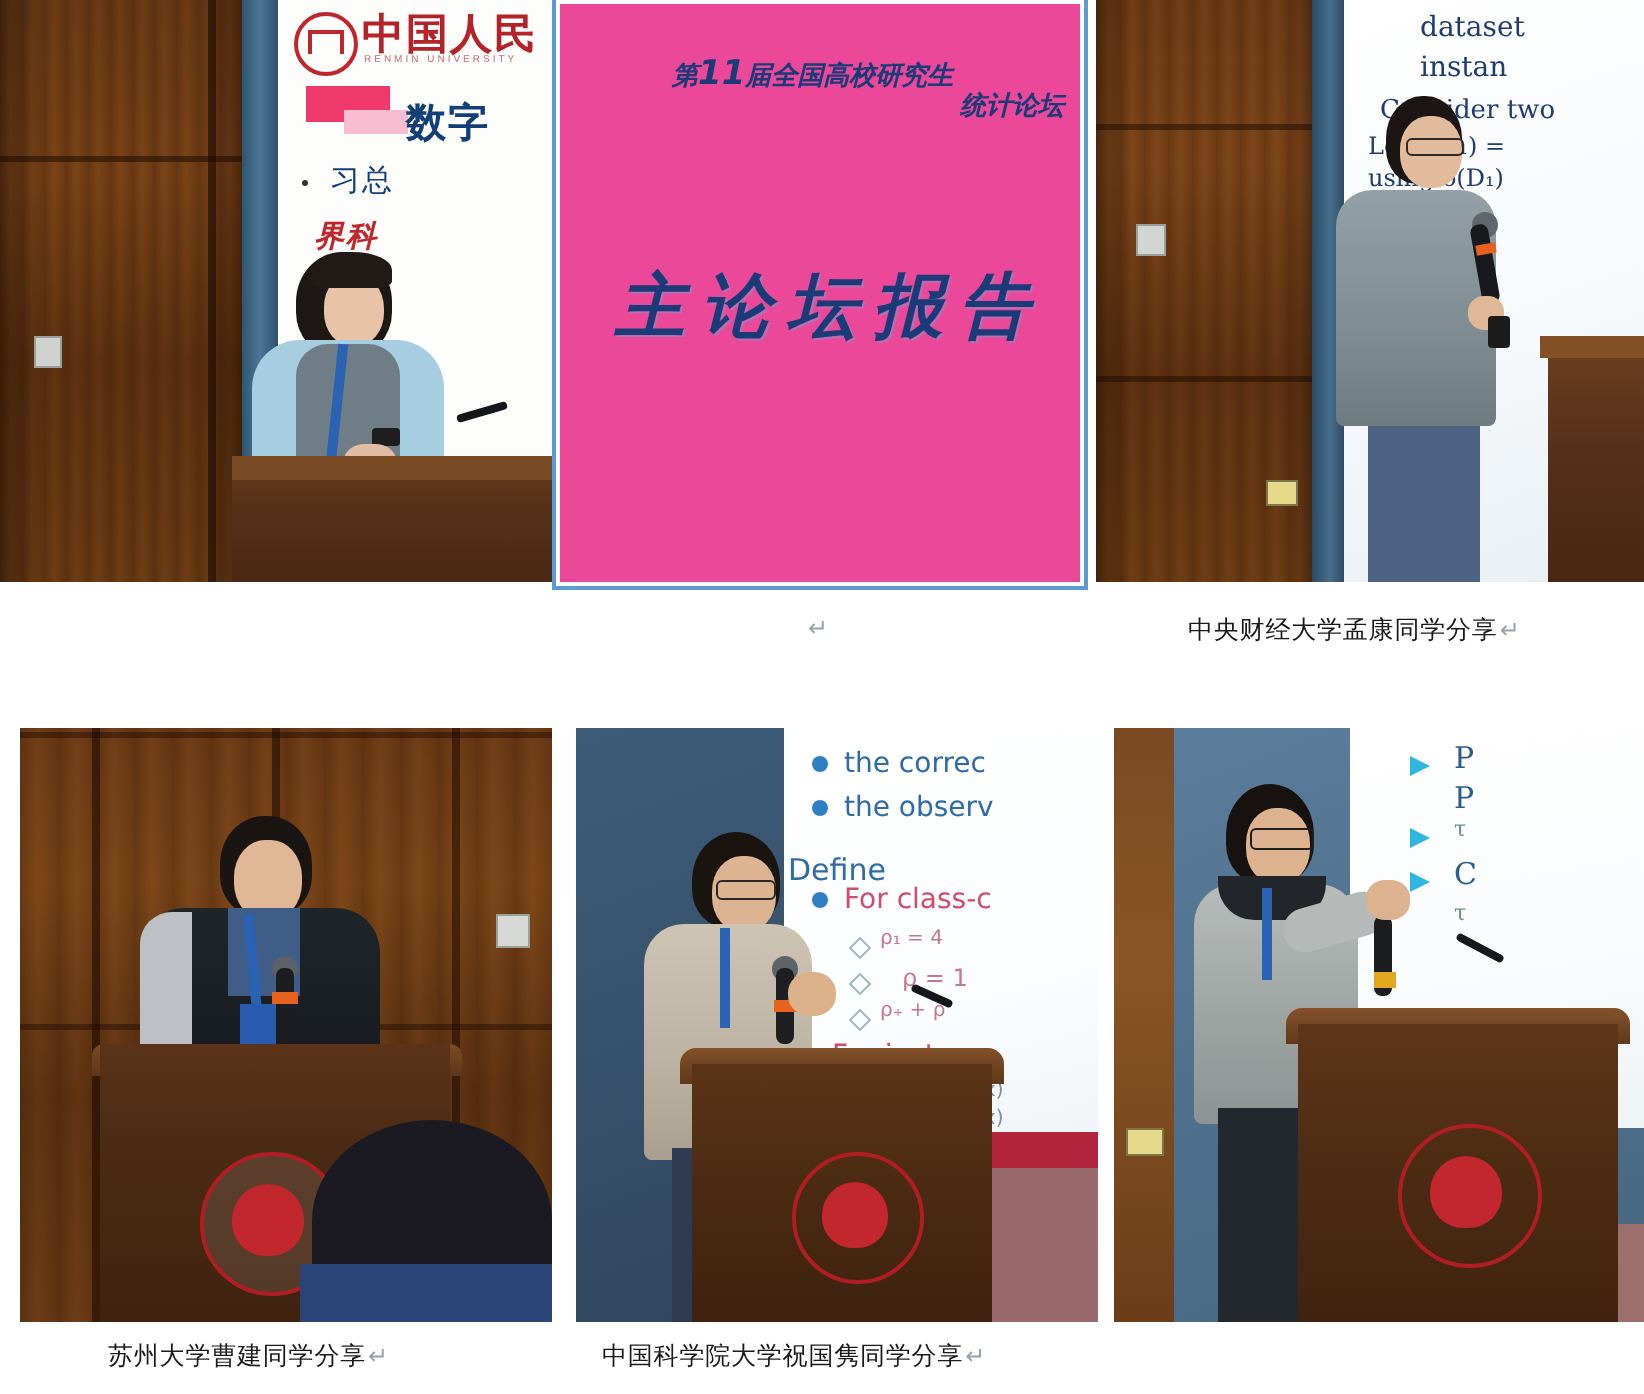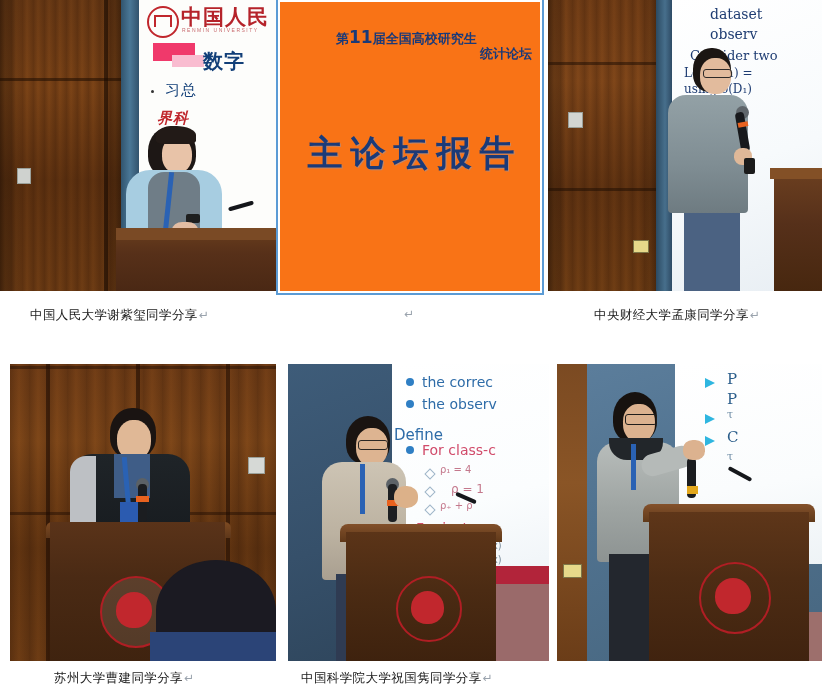--- a/index.html
+++ b/index.html
@@ -156,21 +156,21 @@
     background:#7a4a25;
   }
   .p1 .mic-stand{
     position:absolute; left:228px; top:204px; width:26px; height:4px;
     background:#14161a; transform:rotate(-16deg); border-radius:2px;
   }
 
   
   .p2 { left:278px; top:0px; width:264px; height:293px; background:#ffffff; }
   .p2 .inner{
-    position:absolute; inset:2px; background:#f97316;
+    position:absolute; inset:2px; background:#ec4899;font-style:italic;
   }
   .p2 .hdr{
     position:absolute; left:56px; top:28px; width:200px;
     color:#1b3a78; font-size:13px; font-weight:bold; line-height:15px;
     font-family:"DejaVu Sans","Liberation Sans",sans-serif;
   }
   .p2 .hdr .big{ font-size:17px; }
   .p2 .hdr .l2{ display:block; text-align:right; padding-right:4px; }
   .p2 .main-title{
     position:absolute; left:22px; top:128px; width:226px; text-align:center;
@@ -361,42 +361,39 @@
 
   <div class="photo p3">
     <div class="wall"></div>
     <div class="wall-line" style="top:62px;"></div>
     <div class="wall-line" style="top:188px;"></div>
     <div class="switch"></div>
     <div class="sign"></div>
     <div class="pillar"></div>
     <div class="screen">
       <div class="t" style="left:38px; top:6px; font-size:14px;">dataset</div>
-      <div class="t" style="left:38px; top:26px; font-size:14px;">observ</div>
+      <div class="t" style="left:38px; top:26px; font-size:14px;">instan</div>
       <div class="t" style="left:18px; top:48px; font-size:13px;">Consider two</div>
       <div class="t" style="left:12px; top:66px; font-size:12px;">Let δ(D₁) =</div>
       <div class="t" style="left:12px; top:82px; font-size:12px;">using δ(D₁)</div>
     </div>
     <div class="podium"></div>
     <div class="podium-top"></div>
     <div class="legs"></div>
     <div class="body"></div>
     <div class="person-head"></div>
     <div class="person-face"></div>
     <div class="glasses"></div>
     <div class="mic-head"></div>
     <div class="mic"></div>
     <div class="mic-band"></div>
     <div class="hand"></div>
     <div class="clicker"></div>
   </div>
 
-  <div class="caption" style="left:30px; top:307px;">
-    <span>中国人民大学谢紫玺同学分享</span><span class="pilcrow">↵</span>
-  </div>
   <div class="standalone-pilcrow" style="left:404px; top:307px;">↵</div>
   <div class="caption" style="left:594px; top:307px;">
     <span>中央财经大学孟康同学分享</span><span class="pilcrow">↵</span>
   </div>
 
   <div class="photo p4">
     <div class="wall"></div>
     <div class="seam" style="left:36px;"></div>
     <div class="seam" style="left:126px;"></div>
     <div class="seam" style="left:216px;"></div>

